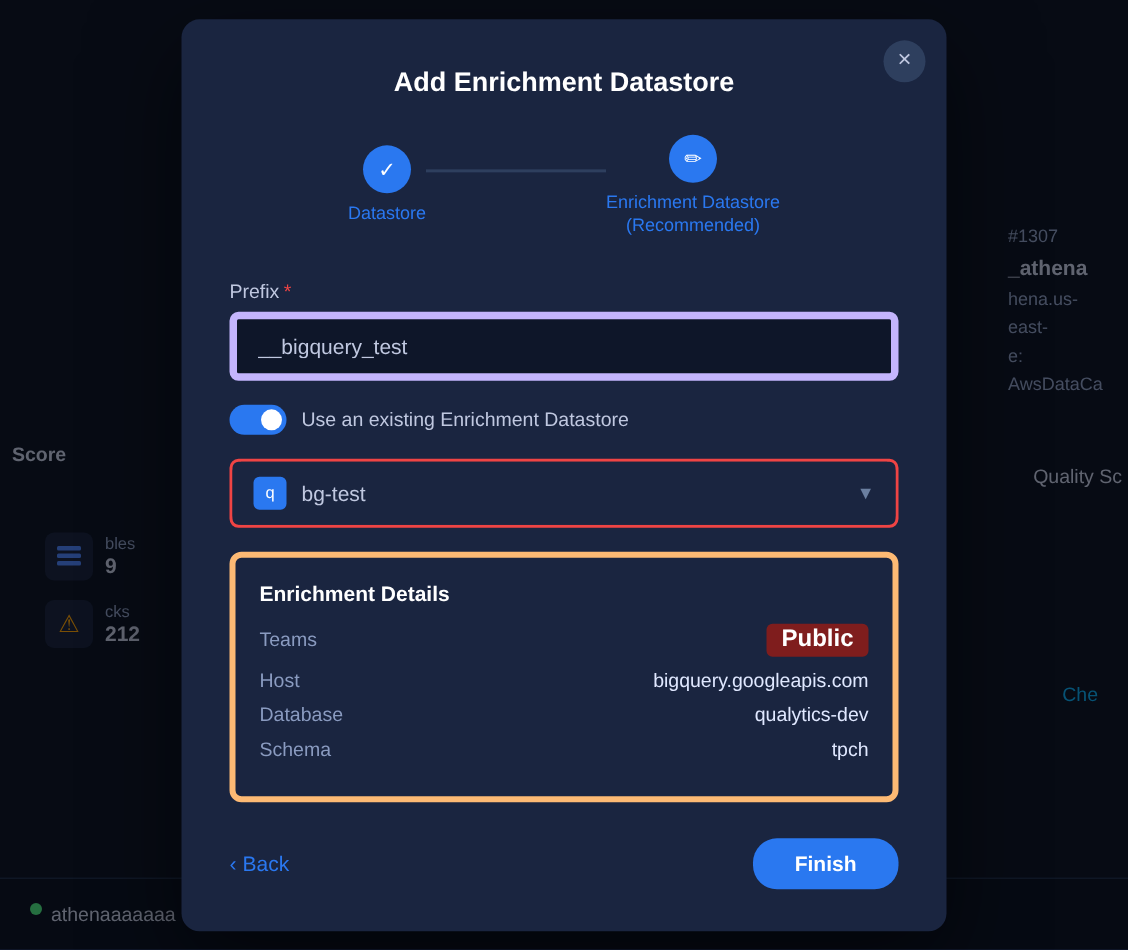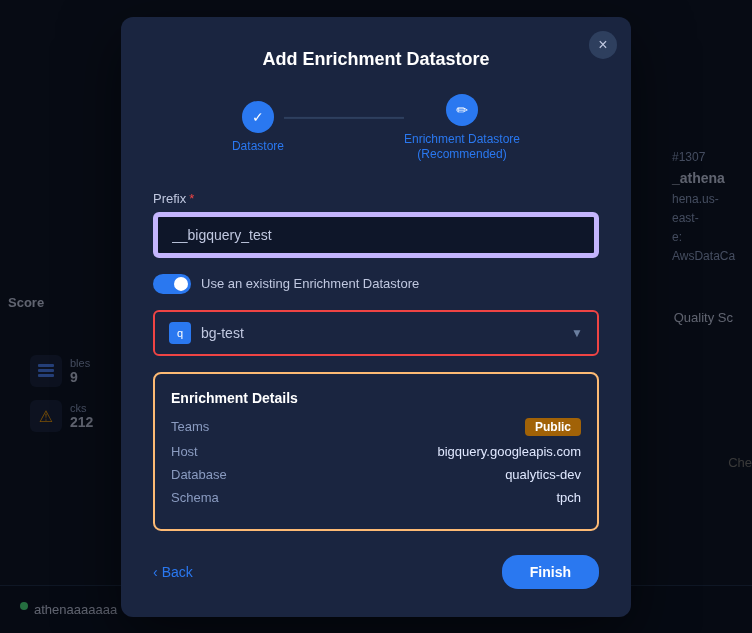--- a/index.html
+++ b/index.html
@@ -208,21 +208,21 @@
       font-size: 11px;
     }
 
     .chevron-down {
       color: #6b7fa0;
       font-size: 12px;
     }
 
     
     .enrichment-details {
-      border: 2px solid #fdba74;
+      border: 4px solid #fdba74;
       border-radius: 8px;
       padding: 16px;
       margin-bottom: 24px;
       background: #1a2540;
     }
 
     .enrichment-title {
       color: #ffffff;
       font-size: 14px;
       font-weight: 700;
@@ -241,23 +241,23 @@
       font-size: 13px;
     }
 
     .detail-value {
       color: #e0e8ff;
       font-size: 13px;
       font-weight: 500;
     }
 
     .badge-public {
-      background: #a16207;
+      background: #7f1d1d;
       color: white;
-      font-size: 12px;
+      font-size: 16px;
       font-weight: 600;
       padding: 2px 10px;
       border-radius: 4px;
     }
 
     
     .modal-footer {
       display: flex;
       justify-content: space-between;
       align-items: center;
@@ -308,21 +308,21 @@
 
 <div style="position:absolute; right:0; top:140px; width:88px; color:#8a9bc0; font-size:12px; padding:8px; line-height:1.6;">
   <div>#1307</div>
   <div style="font-weight:700; color:#c0c8e0; font-size:14px;">_athena</div>
   <div>hena.us-east-</div>
   <div>e: AwsDataCa</div>
 </div>
 
 <div style="position:absolute; left:0; top:295px; color:#c0c8e0; font-size:13px; font-weight:700; padding-left:8px;">Score</div>
 
-<div style="position:absolute; right:15px; top:310px; color:#c0c8e0; font-size:13px; padding-right:4px;">Quality Sc</div>
+<div style="position:absolute; right:0; top:310px; color:#c0c8e0; font-size:13px; padding-right:4px;">Quality Sc</div>
 
 <div style="position:absolute; left:30px; top:355px; display:flex; align-items:center; gap:8px;">
   <div class="bg-icon-box">
     <svg width="16" height="14" viewBox="0 0 16 14" fill="none">
         <rect x="0" y="0" width="16" height="3" rx="1" fill="#4a7ff0"></rect>
         <rect x="0" y="5" width="16" height="3" rx="1" fill="#4a7ff0"></rect>
         <rect x="0" y="10" width="16" height="3" rx="1" fill="#4a7ff0"></rect>
       </svg>
   </div>
   <div style="color:#c0c8e0;">
@@ -334,21 +334,21 @@
 <div style="position:absolute; left:30px; top:400px; display:flex; align-items:center; gap:8px;">
   <div class="bg-icon-box">
     <span class="warning-icon">⚠</span>
   </div>
   <div style="color:#c0c8e0;">
     <div style="font-size:11px; color:#8a9bc0;">cks</div>
     <div style="font-size:14px; font-weight:700;">212</div>
   </div>
 </div>
 
-<div style="position:absolute; right:0; top:455px; color:#737373; font-size:13px; padding-right:0;">Che</div>
+<div style="position:absolute; right:0; top:455px; color:#0ea5e9; font-size:13px; padding-right:20px;">Che</div>
 
 <div style="position:absolute; bottom:0; left:0; right:0; height:48px; background:#0d1527; display:flex; align-items:center; padding:0 20px; gap:60px; border-top:1px solid #1e2e4a;">
   <div style="display:flex; align-items:flex-start; gap:6px;">
     <div class="dot-green" style="width:8px;height:8px;border-radius:50%;background:#4ade80;flex-shrink:0;"></div>
     <span style="color:#c0c8e0; font-size:13px;">athenaaaaaaa</span>
   </div>
   <div style="display:flex; align-items:center; gap:6px;">
     <div style="width:8px;height:8px;border-radius:50%;background:#a78bfa;flex-shrink:0;"></div>
     <span style="color:#c0c8e0; font-size:13px;">Athena D</span>
   </div>

